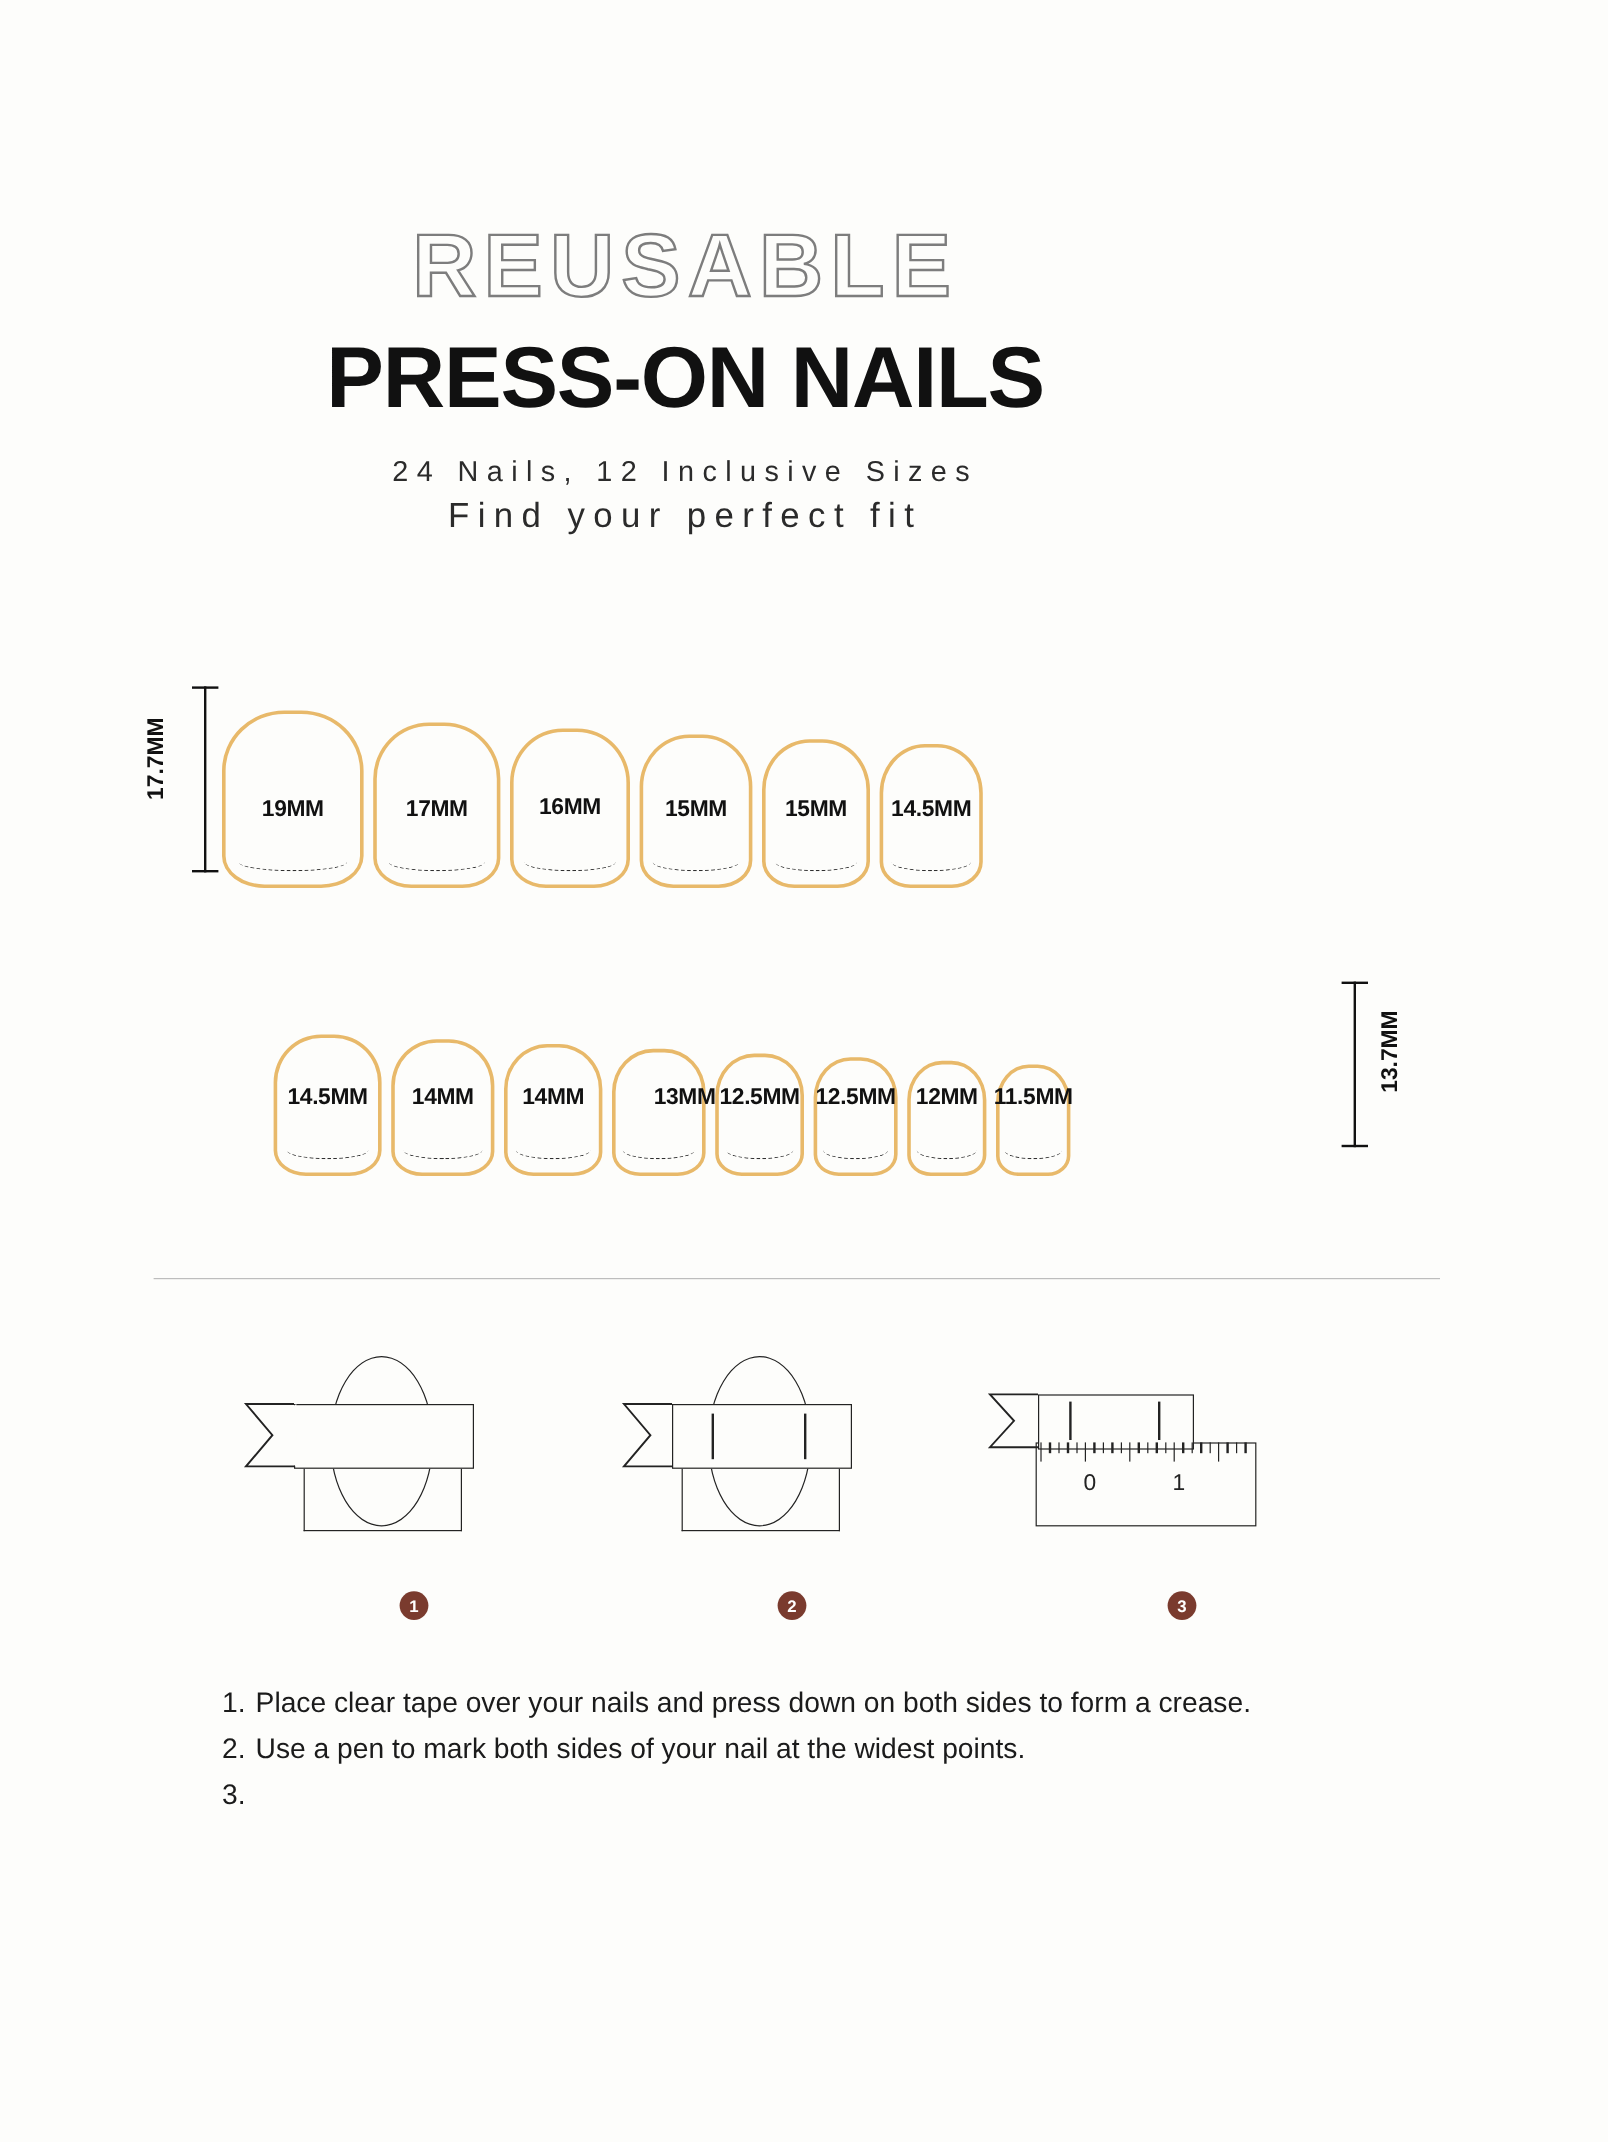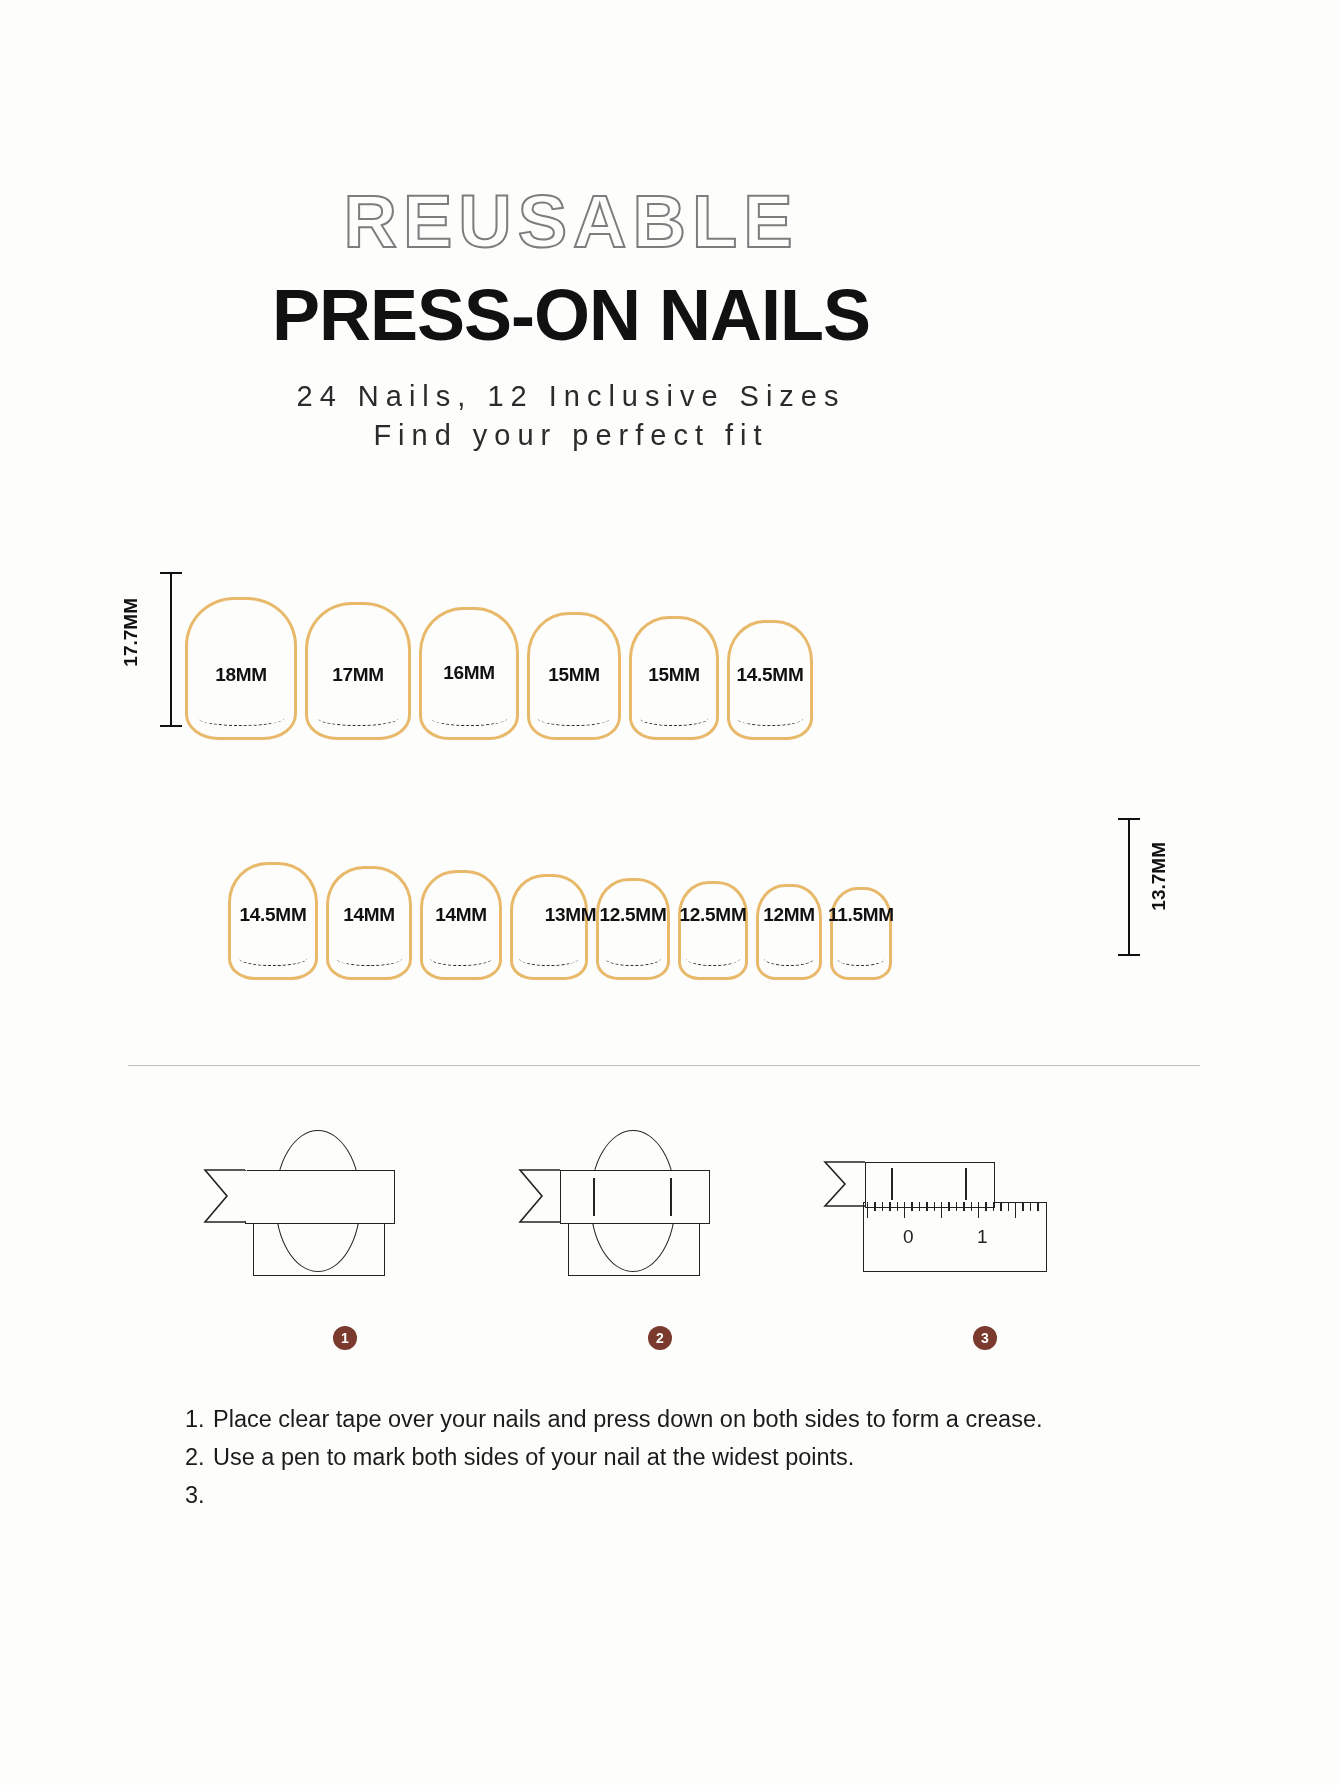--- a/index.html
+++ b/index.html
@@ -44,21 +44,21 @@
     font-family: "Liberation Sans", sans-serif;
     font-size: 72px;
     font-weight: 700;
     letter-spacing: -1px;
     color: #111111;
     line-height: 1.18;
     margin: 0;
     padding-top: 14px;
   }
   .subtitle1 {
-    font-size: 29px;
+    font-size: 24px;
     letter-spacing: 7px;
     color: #2b2b2b;
     margin: 0;
     padding-top: 22px;
     font-weight: 400;
   }
   .subtitle2 {
     font-size: 29px;
     letter-spacing: 7px;
     color: #2b2b2b;
@@ -274,24 +274,24 @@
     <div class="dim-label-v" style="left:120px; top:38px;">17.7MM</div>
 
     <div class="dim-v" style="left:1118px; top:258px; width:22px; height:138px;">
       <div class="bar"></div>
         <div class="cap top"></div>
         <div class="cap bot"></div>
     </div>
     <div class="dim-label-v" style="left:1148px; top:282px;">13.7MM</div>
 
     <div class="nail-row row1" id="row1">
-        <div class="nail" style="width: 112px; height: 170px;">
-          <div class="nail-shape" style="width: 112px; height: 143px;"></div>
-          <div class="nail-smile" style="bottom: 14px;"></div>
-          <div class="nail-label" style="bottom: 54px;">18MM</div>
+        <div class="nail" style="width: 118px; height: 170px;">
+          <div class="nail-shape" style="width: 118px; height: 148px;"></div>
+          <div class="nail-smile" style="bottom: 14px;"></div>
+          <div class="nail-label" style="bottom: 54px;">19MM</div>
         </div>
         <div class="nail" style="width: 106px; height: 170px;">
           <div class="nail-shape" style="width: 106px; height: 138px;"></div>
           <div class="nail-smile" style="bottom: 14px;"></div>
           <div class="nail-label" style="bottom: 54px;">17MM</div>
         </div>
         <div class="nail" style="width: 100px; height: 170px;">
           <div class="nail-shape" style="width: 100px; height: 133px;"></div>
           <div class="nail-smile" style="bottom: 14px;"></div>
           <div class="nail-label" style="bottom: 56px;">16MM</div>

